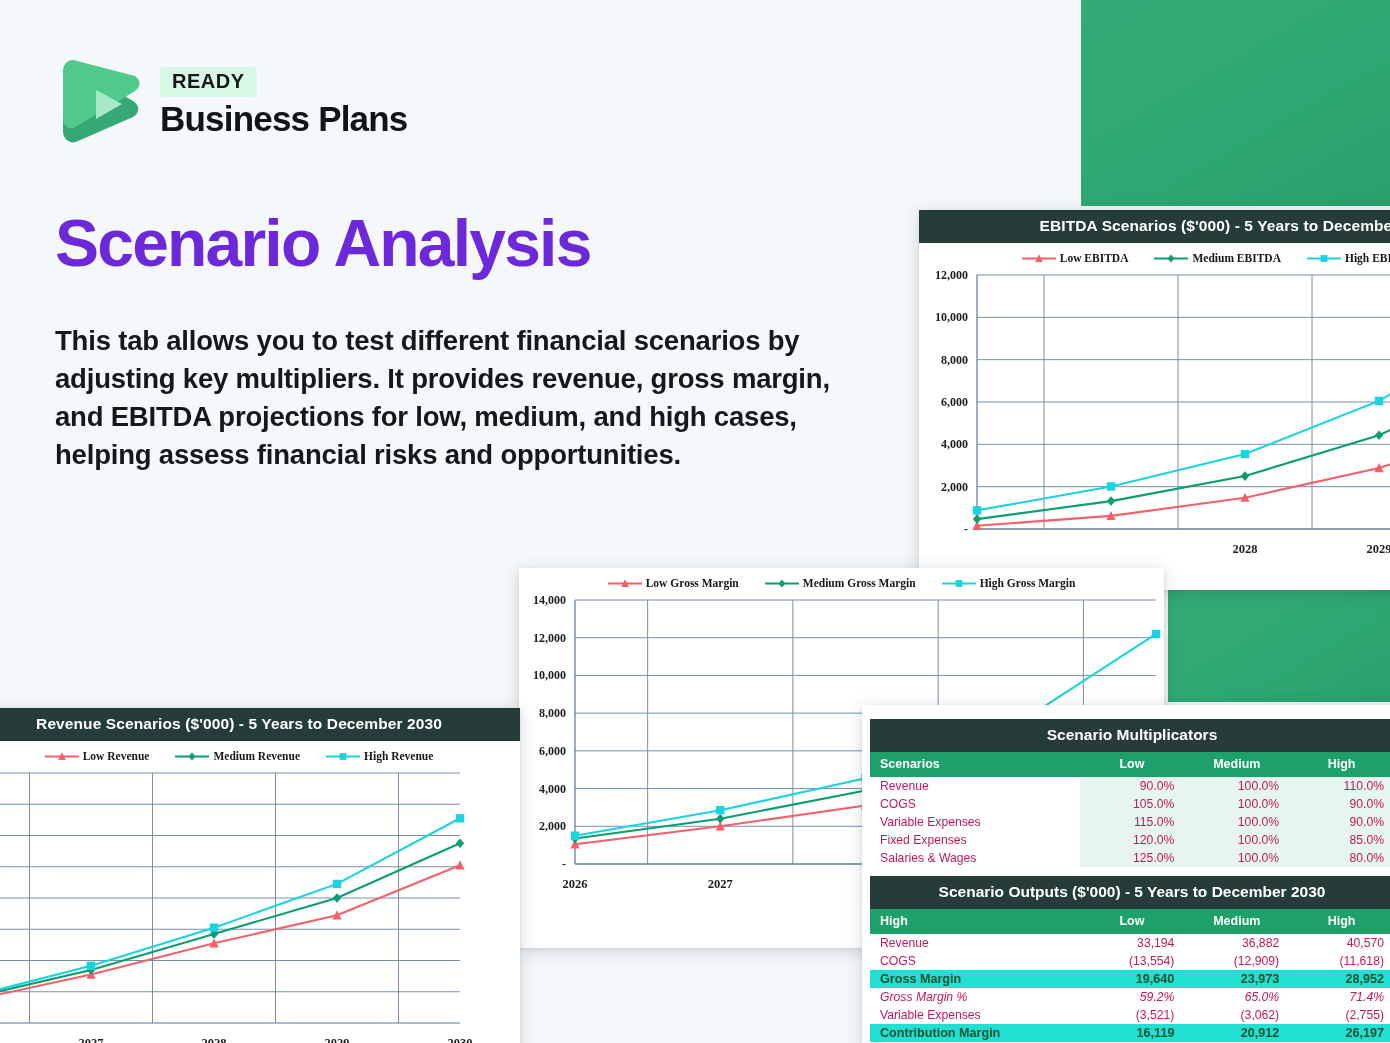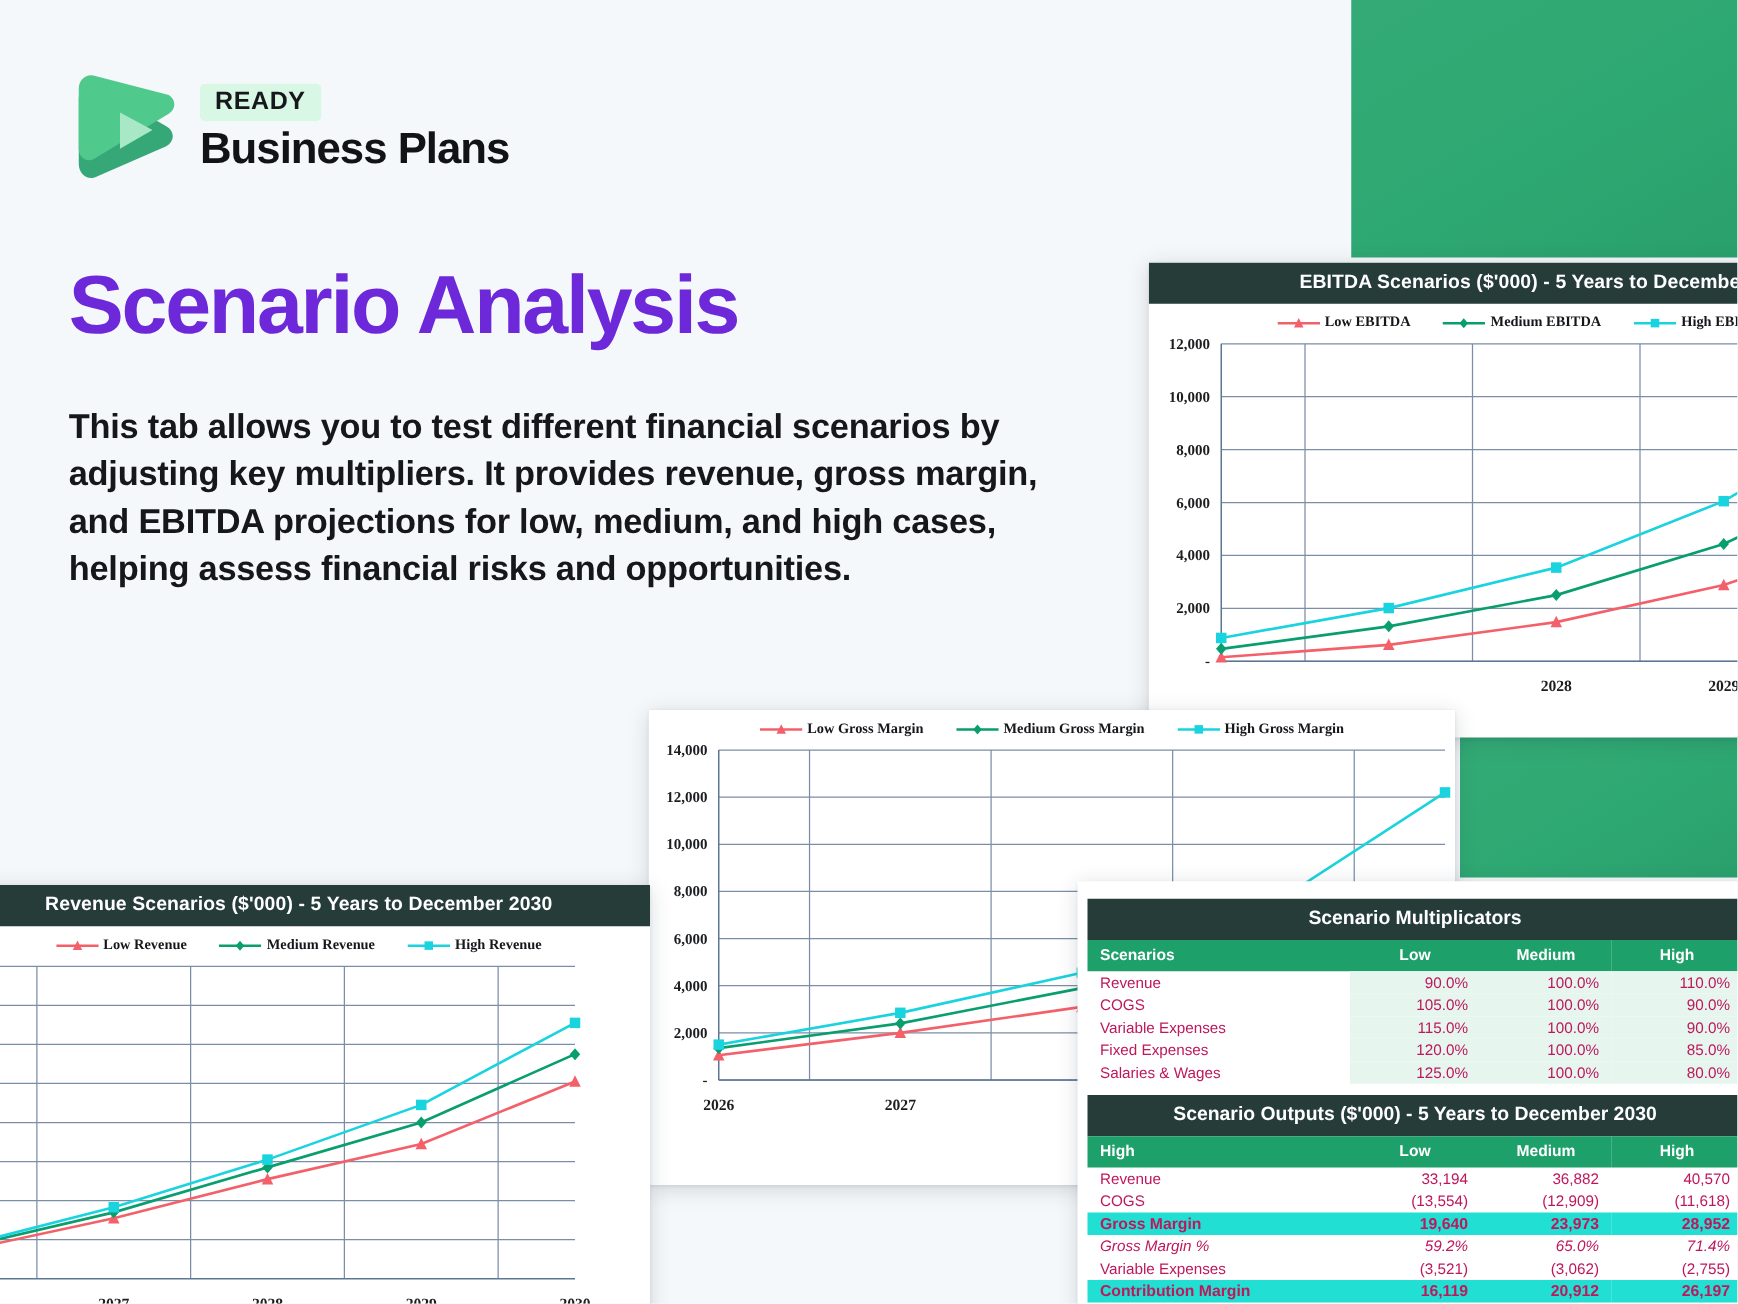--- a/index.html
+++ b/index.html
@@ -83,21 +83,21 @@
   table.sc th.lbl { text-align: left; }
   table.sc th.num { text-align: center; }
   table.sc td {
     font-size: 12.2px; color: #be185d; padding: 2px 10px;
     font-family: "Liberation Sans", sans-serif;
     white-space: nowrap;
   }
   table.sc td.lbl { text-align: left; }
   table.sc td.num { text-align: right; }
   tr.mult td.num { background: #e6f6ef; }
-  tr.hl td { background: #21dfd2; color: #be185d; font-weight: 700; font-size: 12.6px; }
+  tr.hl td { background: #21dfd2; color: #14532d; font-weight: 700; font-size: 12.6px; }
   tr.pct td { font-style: italic; }
   td.ind1 { padding-left: 22px; }
   td.ind2 { padding-left: 34px; }
 </style>
 </head>
 <body>
 
 <div id="stage">
 
   <div class="green-block" id="green-top"></div>

